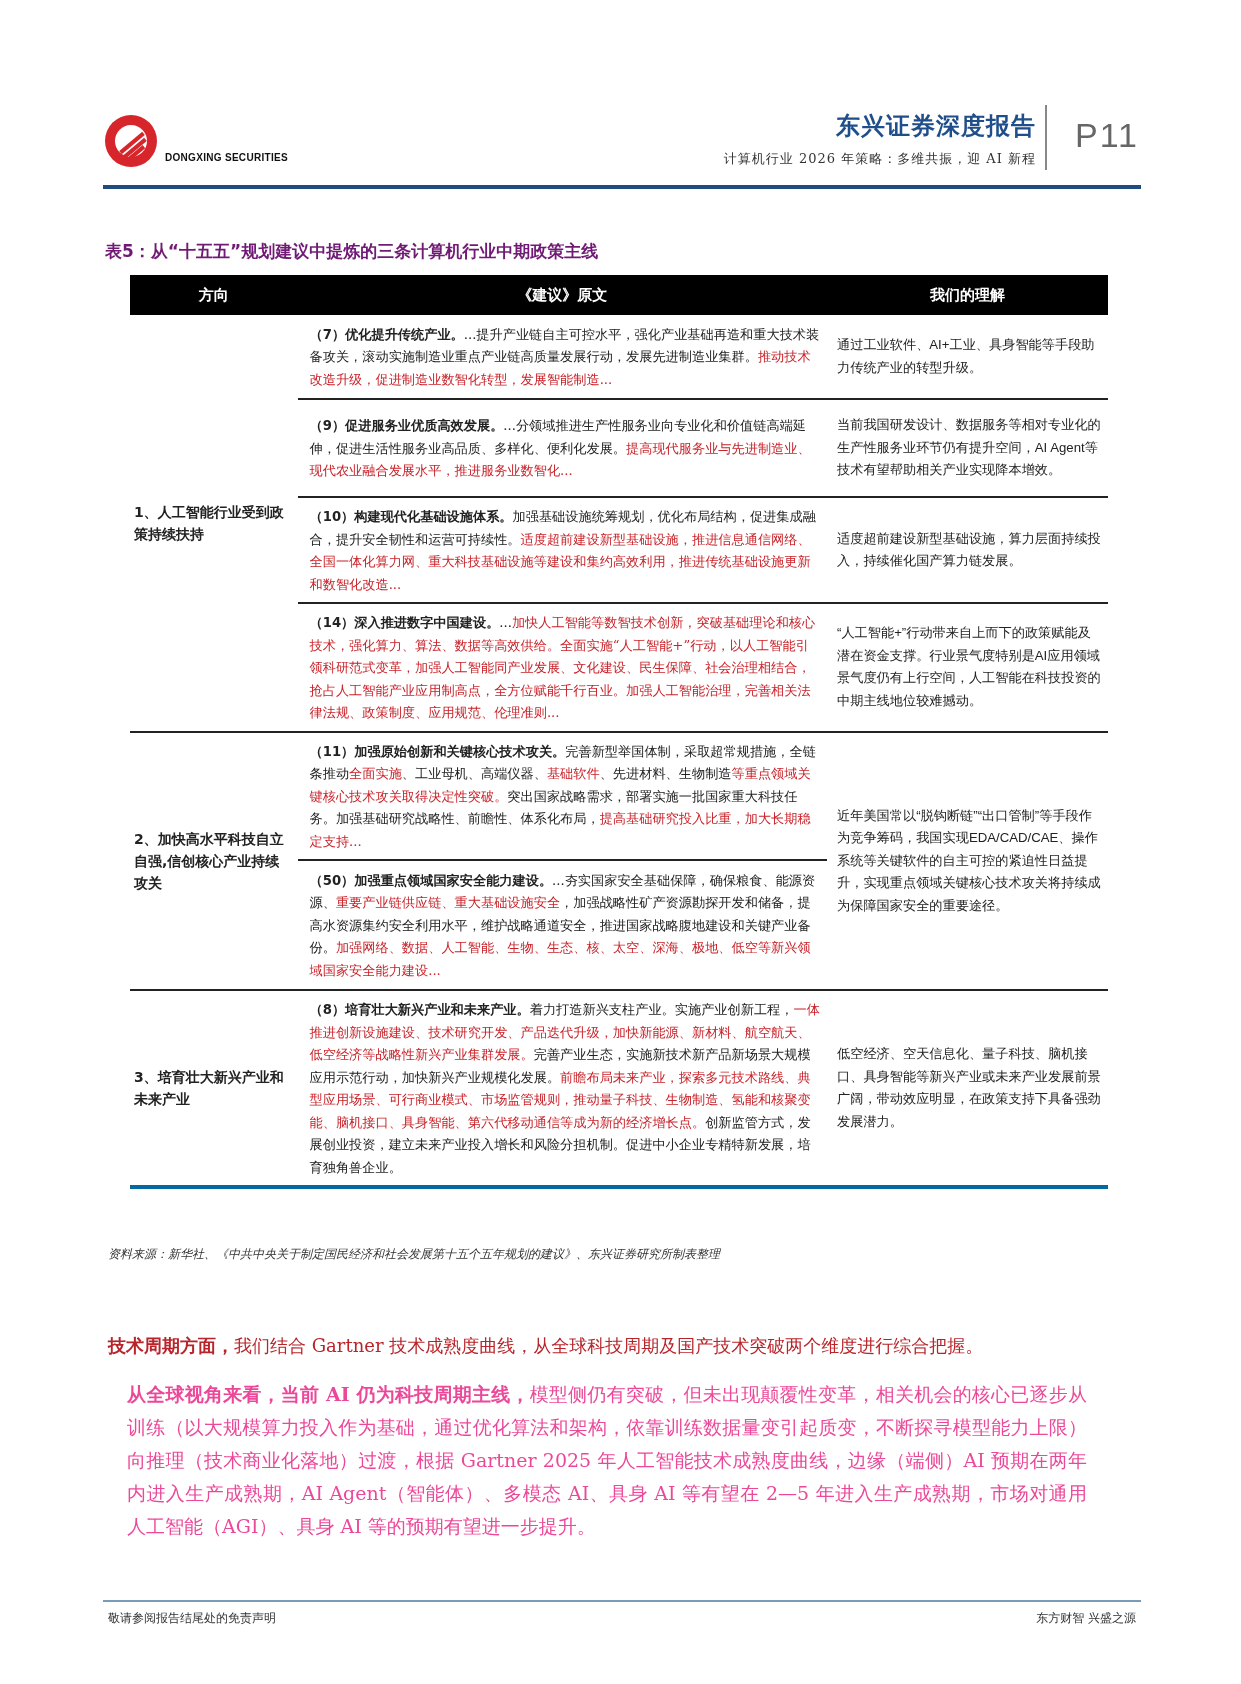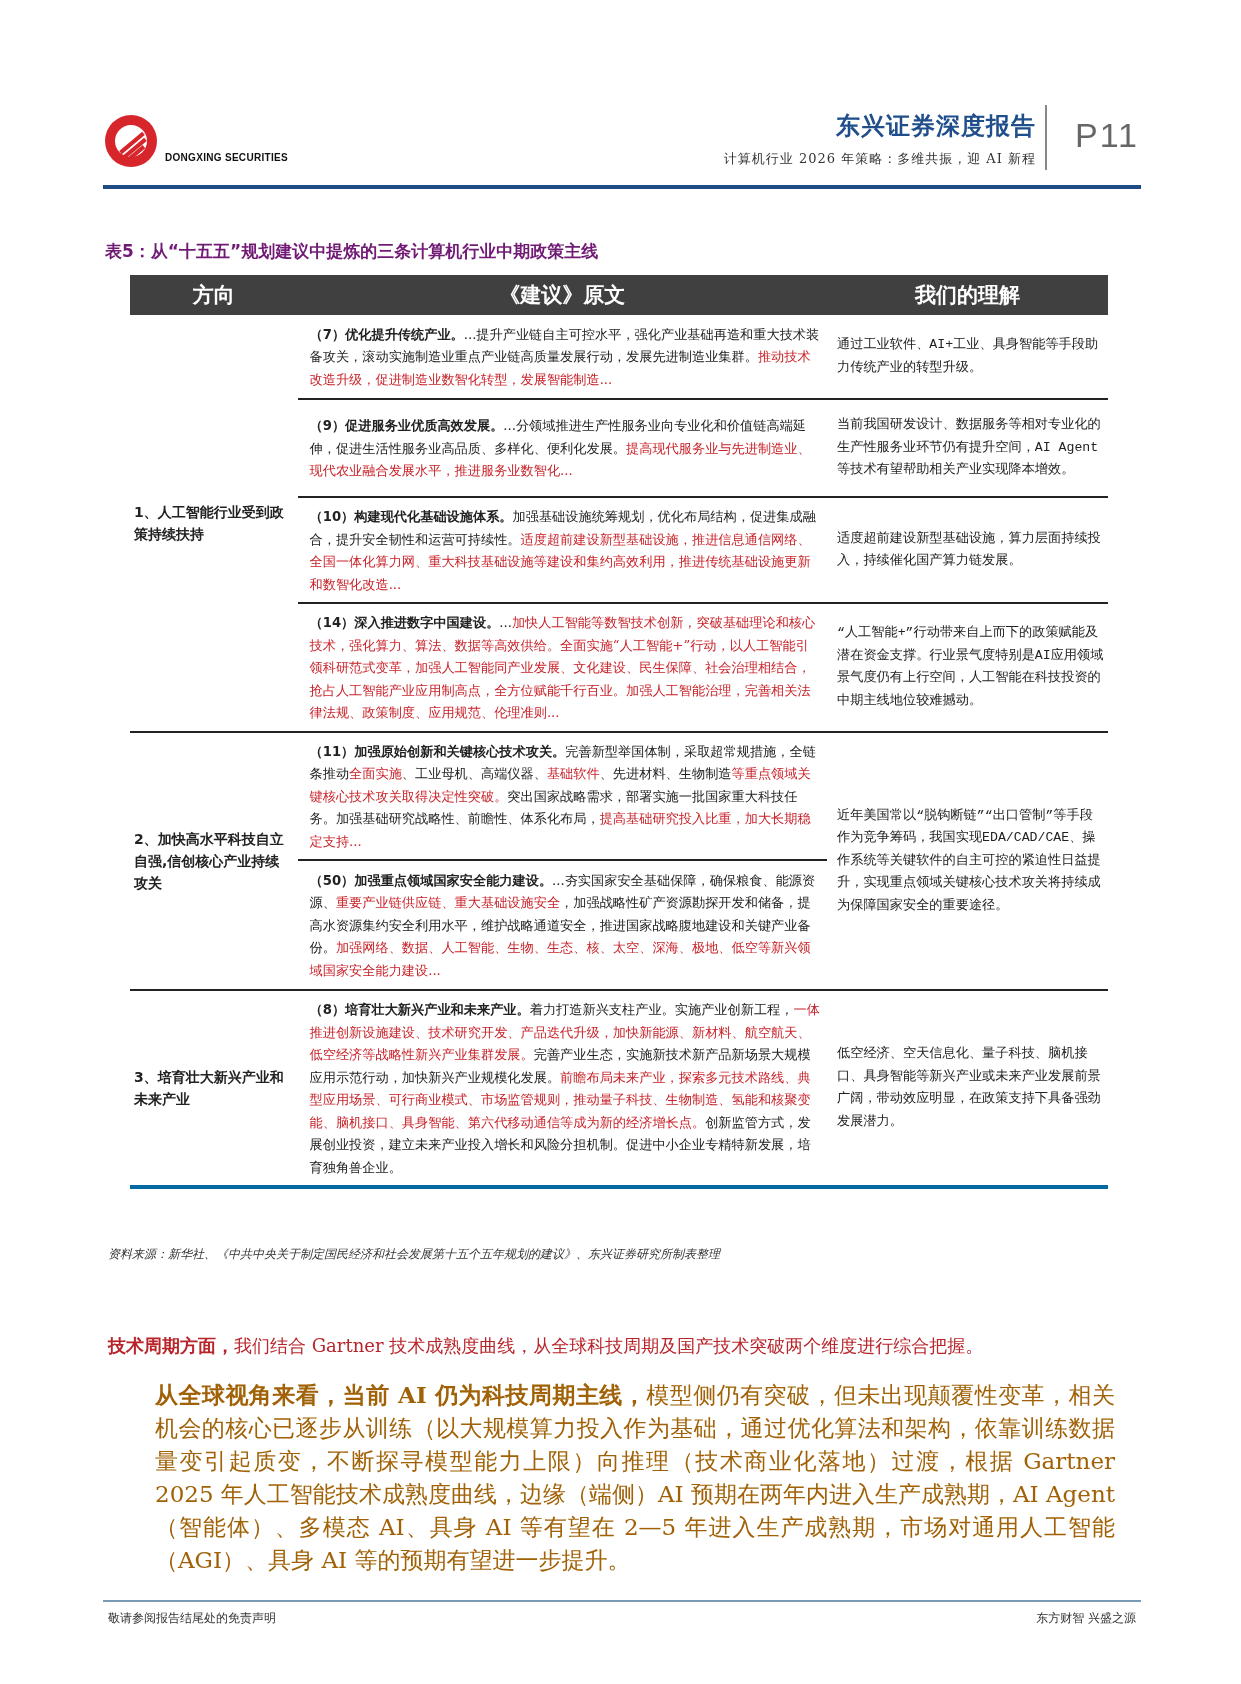--- a/index.html
+++ b/index.html
@@ -13,34 +13,34 @@
   .logo-cn{position:absolute;left:60px;top:0;font-size:31px;font-weight:bold;letter-spacing:2px;color:#111;line-height:38px;}
   .logo-en{position:absolute;left:60px;top:40px;font-size:10px;font-weight:bold;color:#111;letter-spacing:0.3px;font-family:"Liberation Sans",sans-serif;}
   .report-title{right:205px;top:110px;font-size:24px;font-weight:bold;color:#1f4e8a;letter-spacing:1px;}
   .report-sub{right:205px;top:150px;font-size:13px;color:#333;font-family:"DejaVu Serif",serif;letter-spacing:1px;}
   .vdiv{left:1045px;top:105px;width:2px;height:65px;background:#888;}
   .page-no{left:1075px;top:116px;font-size:34px;color:#666;font-family:"Liberation Sans",sans-serif;letter-spacing:2px;}
   .hrule{left:103px;top:185px;width:1038px;height:4px;background:#1e4b82;}
   
   .tbl-title{left:105px;top:240px;font-size:17px;font-weight:bold;color:#701a75;}
   table.main{position:absolute;left:130px;top:275px;width:978px;border-collapse:collapse;font-size:13.2px;line-height:22.5px;}
-  table.main th{background:#404040;color:#fff;font-weight:bold;height:38px;font-size:21px;}
+  table.main th{background:#000000;color:#fff;font-weight:bold;height:38px;font-size:15px;}
   table.main td{vertical-align:middle;padding:0;}
   .dir{width:160px;font-weight:bold;font-size:14px;line-height:22px;padding:0 6px 0 4px !important;margin-left:8px;}
   .orig{width:520px;padding:8px 6px 6px 12px !important;font-family:"DejaVu Serif",serif;}
-  .und{width:270px;padding:0 4px 0 10px !important;font-family:Liberation Mono, monospace;margin-top:48px;}
+  .und{width:270px;padding:0 4px 0 10px !important;font-family:Liberation Sans, sans-serif;margin-top:48px;}
   .sep td.orig,.sep td.und{border-top:2px solid #222;}
   .grpsep td{border-top:2px solid #222;}
   table.main tr.last td{border-bottom:4px solid #0369a1;}
   .b{font-weight:bold;font-family:"DejaVu Sans",sans-serif;}
   .r{color:#c8232a;}
   .source{left:108px;top:1246px;font-size:12px;font-style:italic;color:#333;font-family:"DejaVu Serif",serif;}
   .para1{left:108px;top:1334px;font-size:18px;color:#b8242a;font-family:"DejaVu Serif",serif;}
   .para1 .b{font-family:"DejaVu Serif",serif;}
-  .para2{left:155px;top:1378px;width:960px;font-size:23px;line-height:33px;font-family:"DejaVu Serif",serif;color:#a16207;text-align:justify;}
+  .para2{left:127px;top:1378px;width:960px;font-size:19px;line-height:33px;font-family:"DejaVu Serif",serif;color:#ec4899;text-align:justify;}
   .para2 .b{font-family:"DejaVu Serif",serif;}
   .frule{left:103px;top:1600px;width:1038px;height:2px;background:#7a9bb5;}
   .foot-l{left:108px;top:1610px;font-size:12px;color:#333;font-family:"DejaVu Serif",serif;}
   .foot-r{right:105px;top:1610px;font-size:12px;color:#333;font-family:"DejaVu Serif",serif;}
 </style>
 </head>
 <body>
 
 <div class="abs logo">
   <div class="logo-circle">

